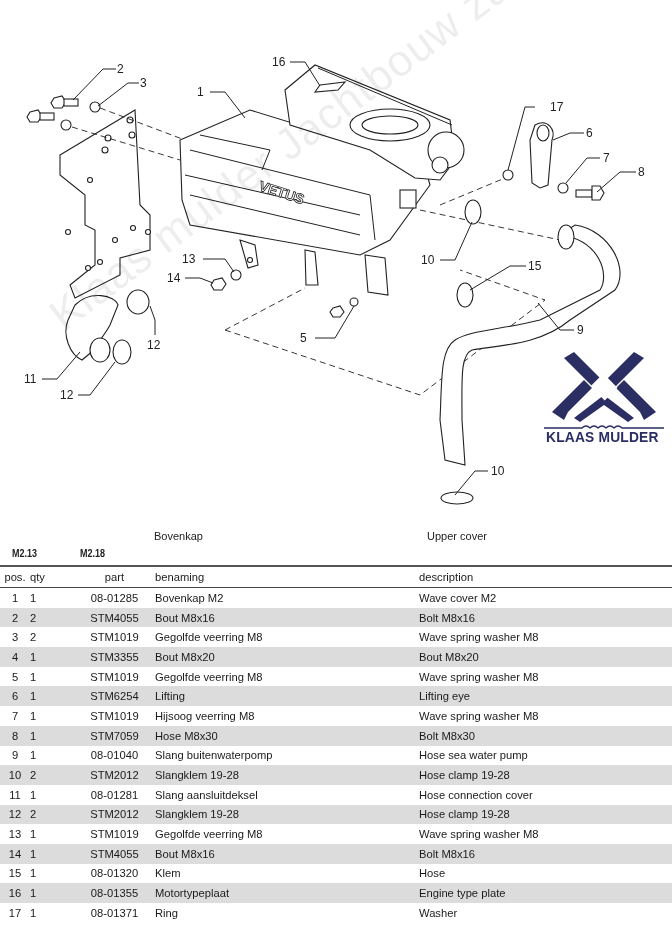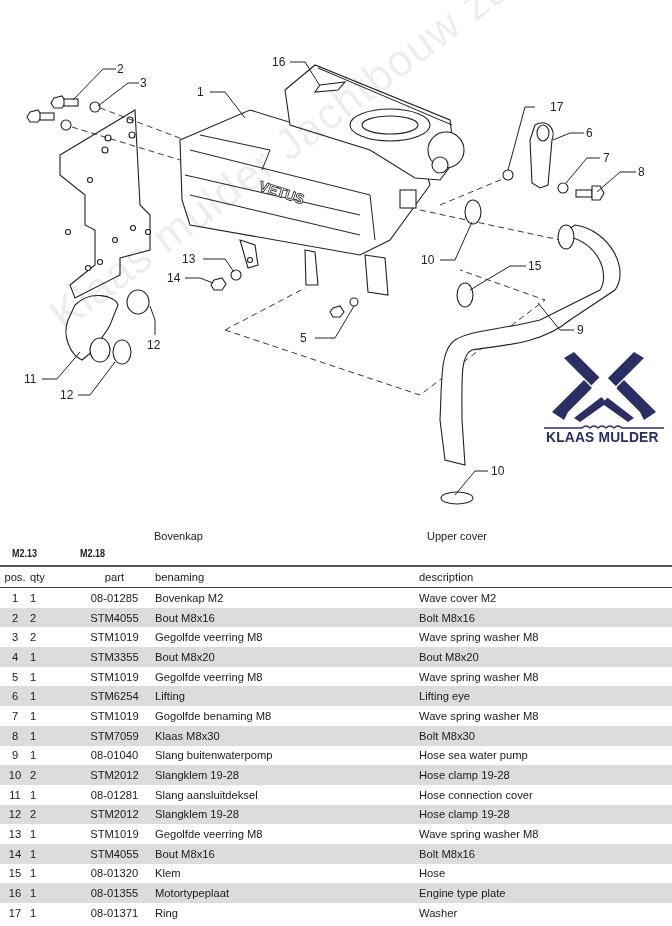--- a/index.html
+++ b/index.html
@@ -222,28 +222,28 @@
         <td class="c-pos">6</td>
         <td class="c-qty">1</td>
         <td class="c-part">STM6254</td>
         <td class="c-ben">Lifting</td>
         <td>Lifting eye</td>
       </tr>
       <tr>
         <td class="c-pos">7</td>
         <td class="c-qty">1</td>
         <td class="c-part">STM1019</td>
-        <td class="c-ben">Gogolfde benaming M8</td>
+        <td class="c-ben">Hijsoog veerring M8</td>
         <td>Wave spring washer M8</td>
       </tr>
       <tr>
         <td class="c-pos">8</td>
         <td class="c-qty">1</td>
         <td class="c-part">STM7059</td>
-        <td class="c-ben">Klaas M8x30</td>
+        <td class="c-ben">Hose M8x30</td>
         <td>Bolt M8x30</td>
       </tr>
       <tr>
         <td class="c-pos">9</td>
         <td class="c-qty">1</td>
         <td class="c-part">08-01040</td>
         <td class="c-ben">Slang buitenwaterpomp</td>
         <td>Hose sea water pump</td>
       </tr>
       <tr>

